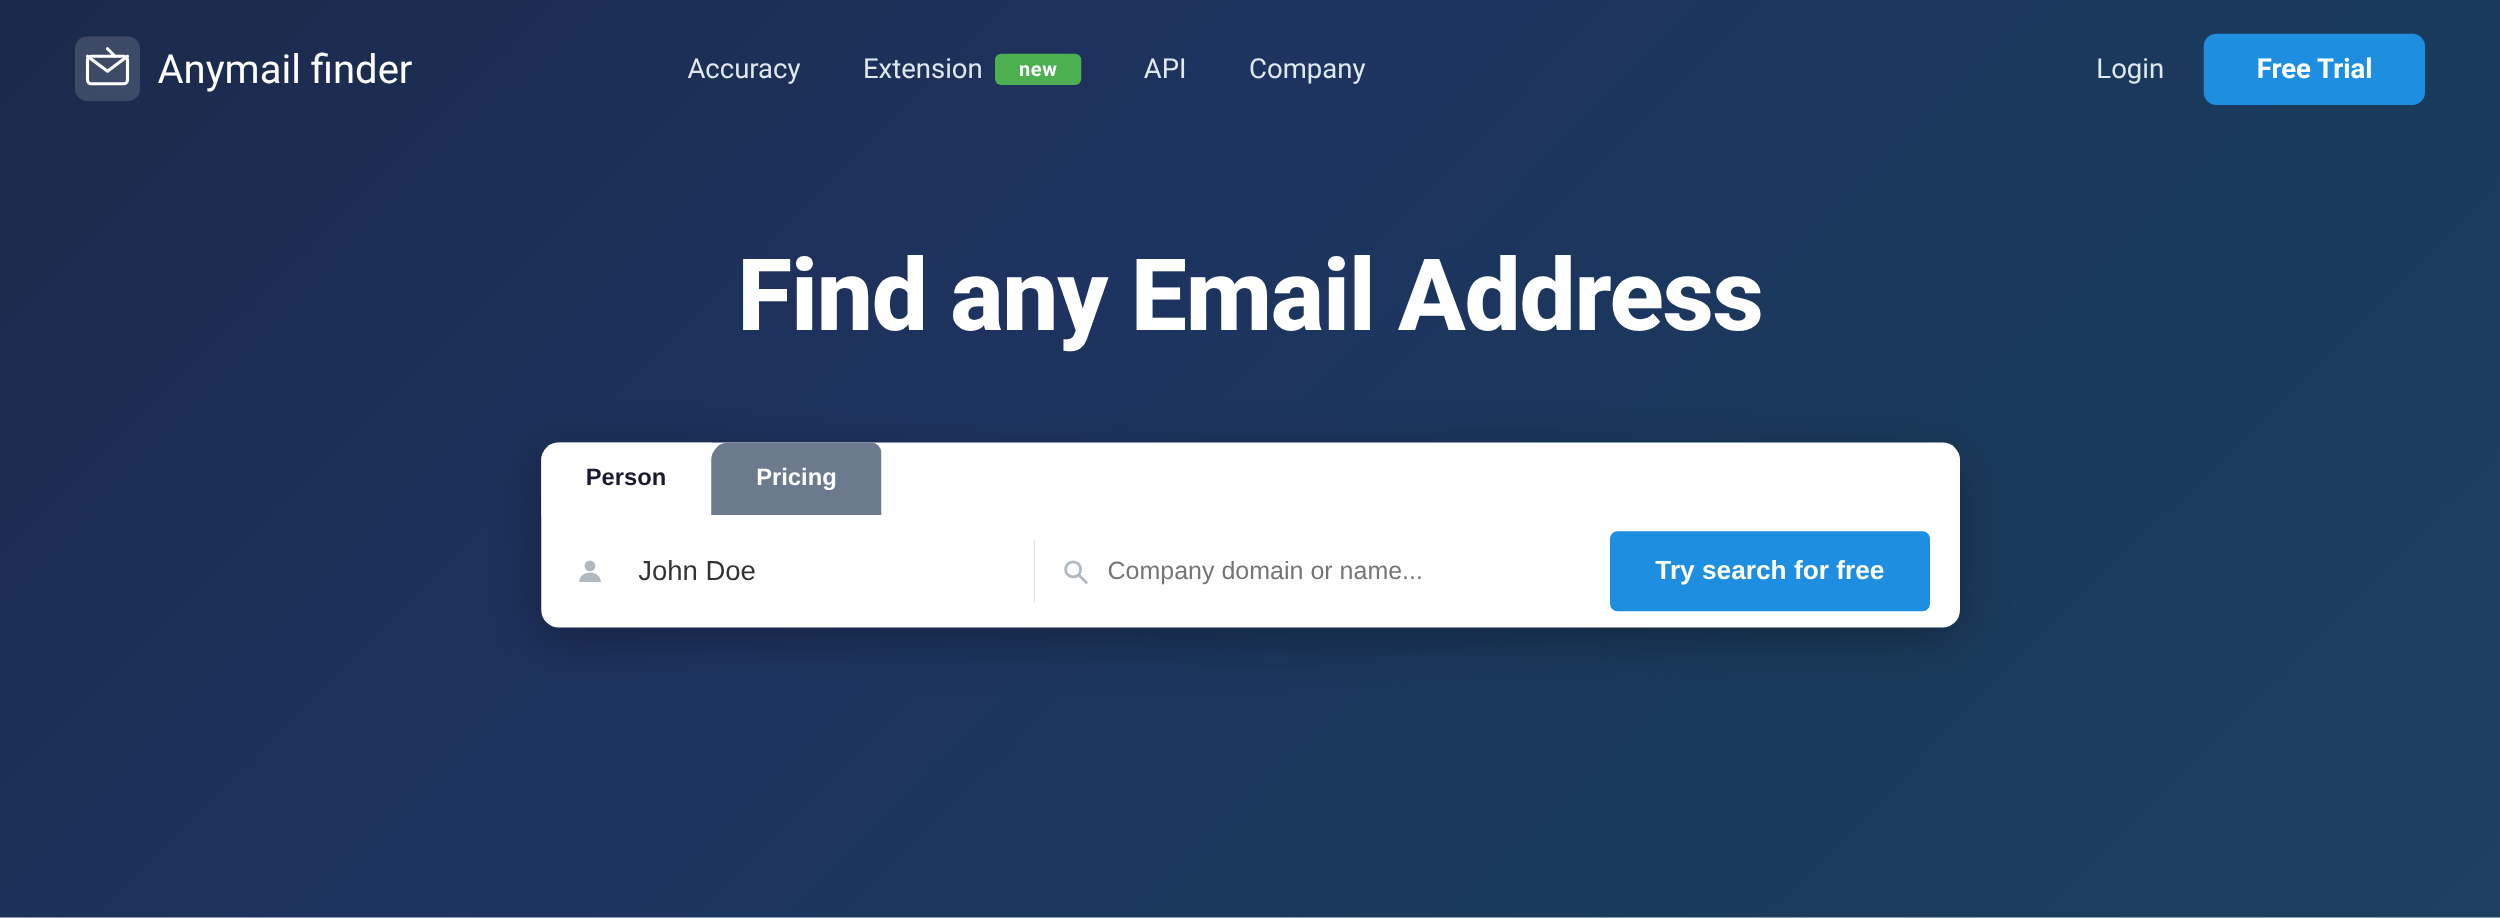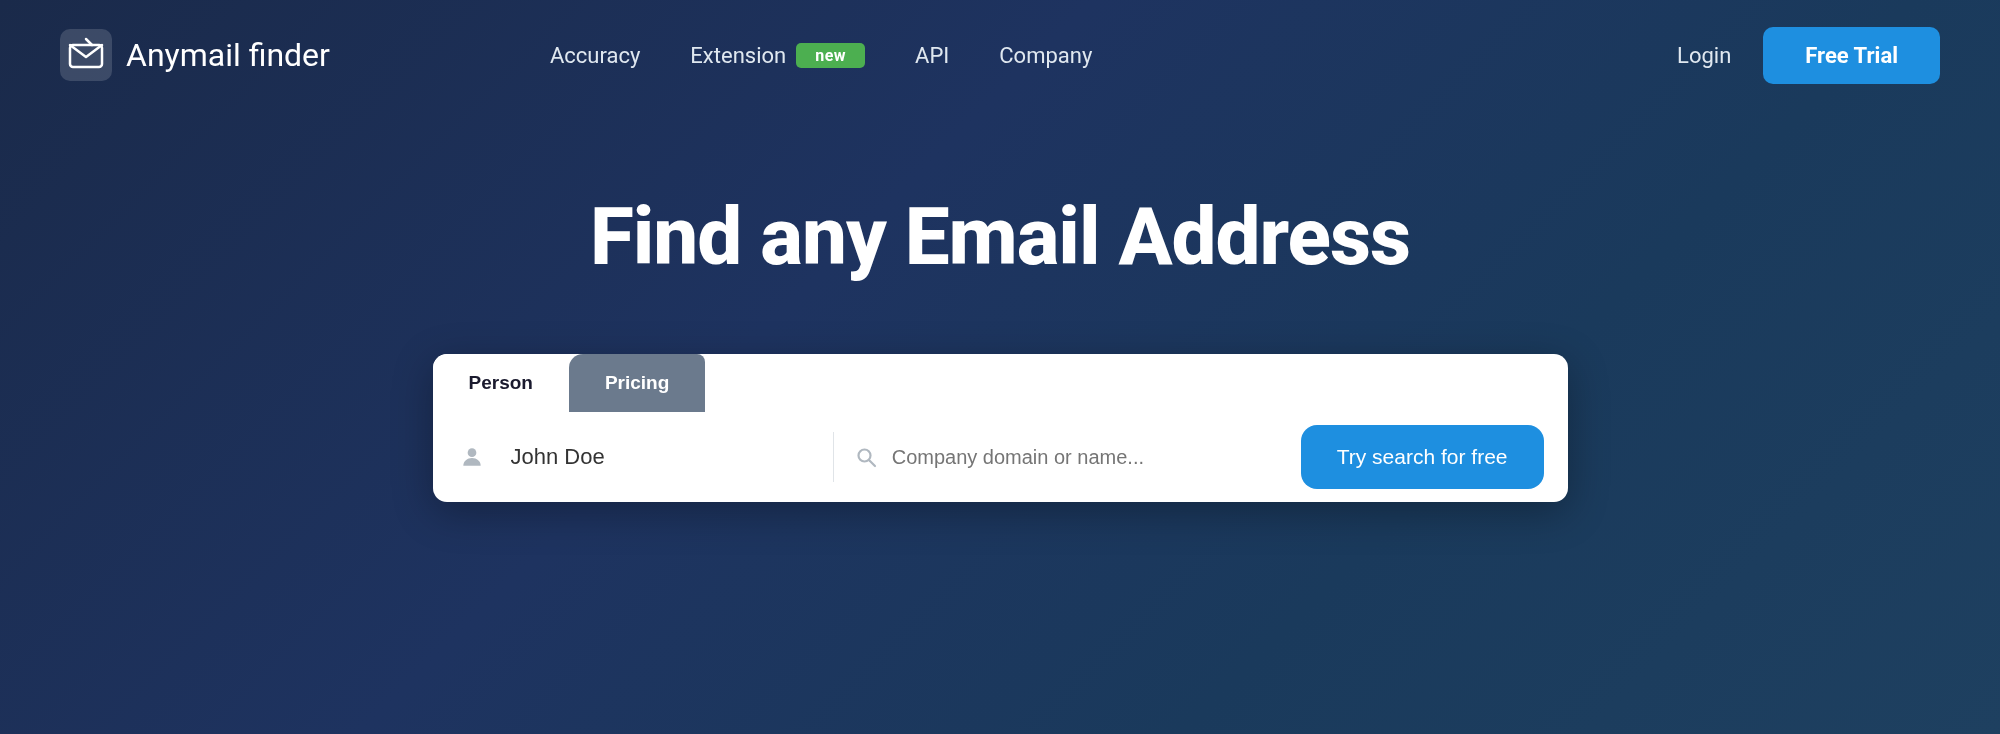--- a/index.html
+++ b/index.html
@@ -206,23 +206,23 @@
       font-size: 20px;
       color: #a0a8b0;
       background: transparent;
       width: 100%;
     }
 
     .search-btn {
       background: #1e8fe0;
       color: #fff;
       font-size: 21px;
-      font-weight: 400;
+      font-weight: 700;
       padding: 20px 36px;
-      border-radius: 16px;
+      border-radius: 6px;
       border: none;
       cursor: pointer;
       white-space: nowrap;
       margin-left: 12px;
     }
   </style>
 </head>
 <body>
 
 <nav class="navbar">

